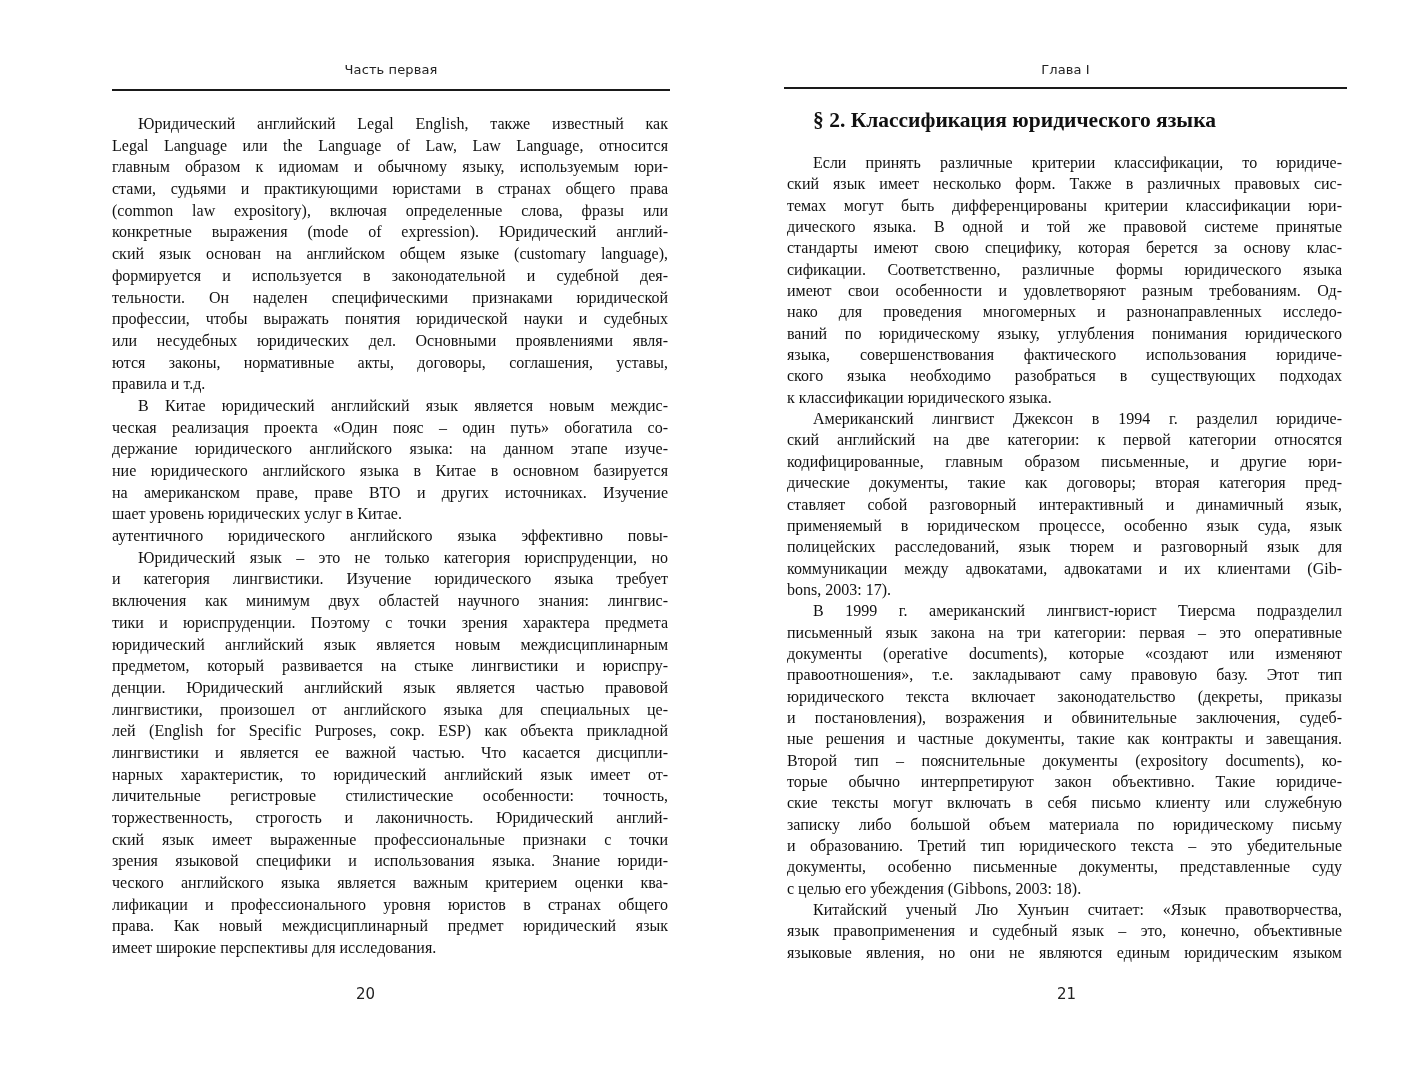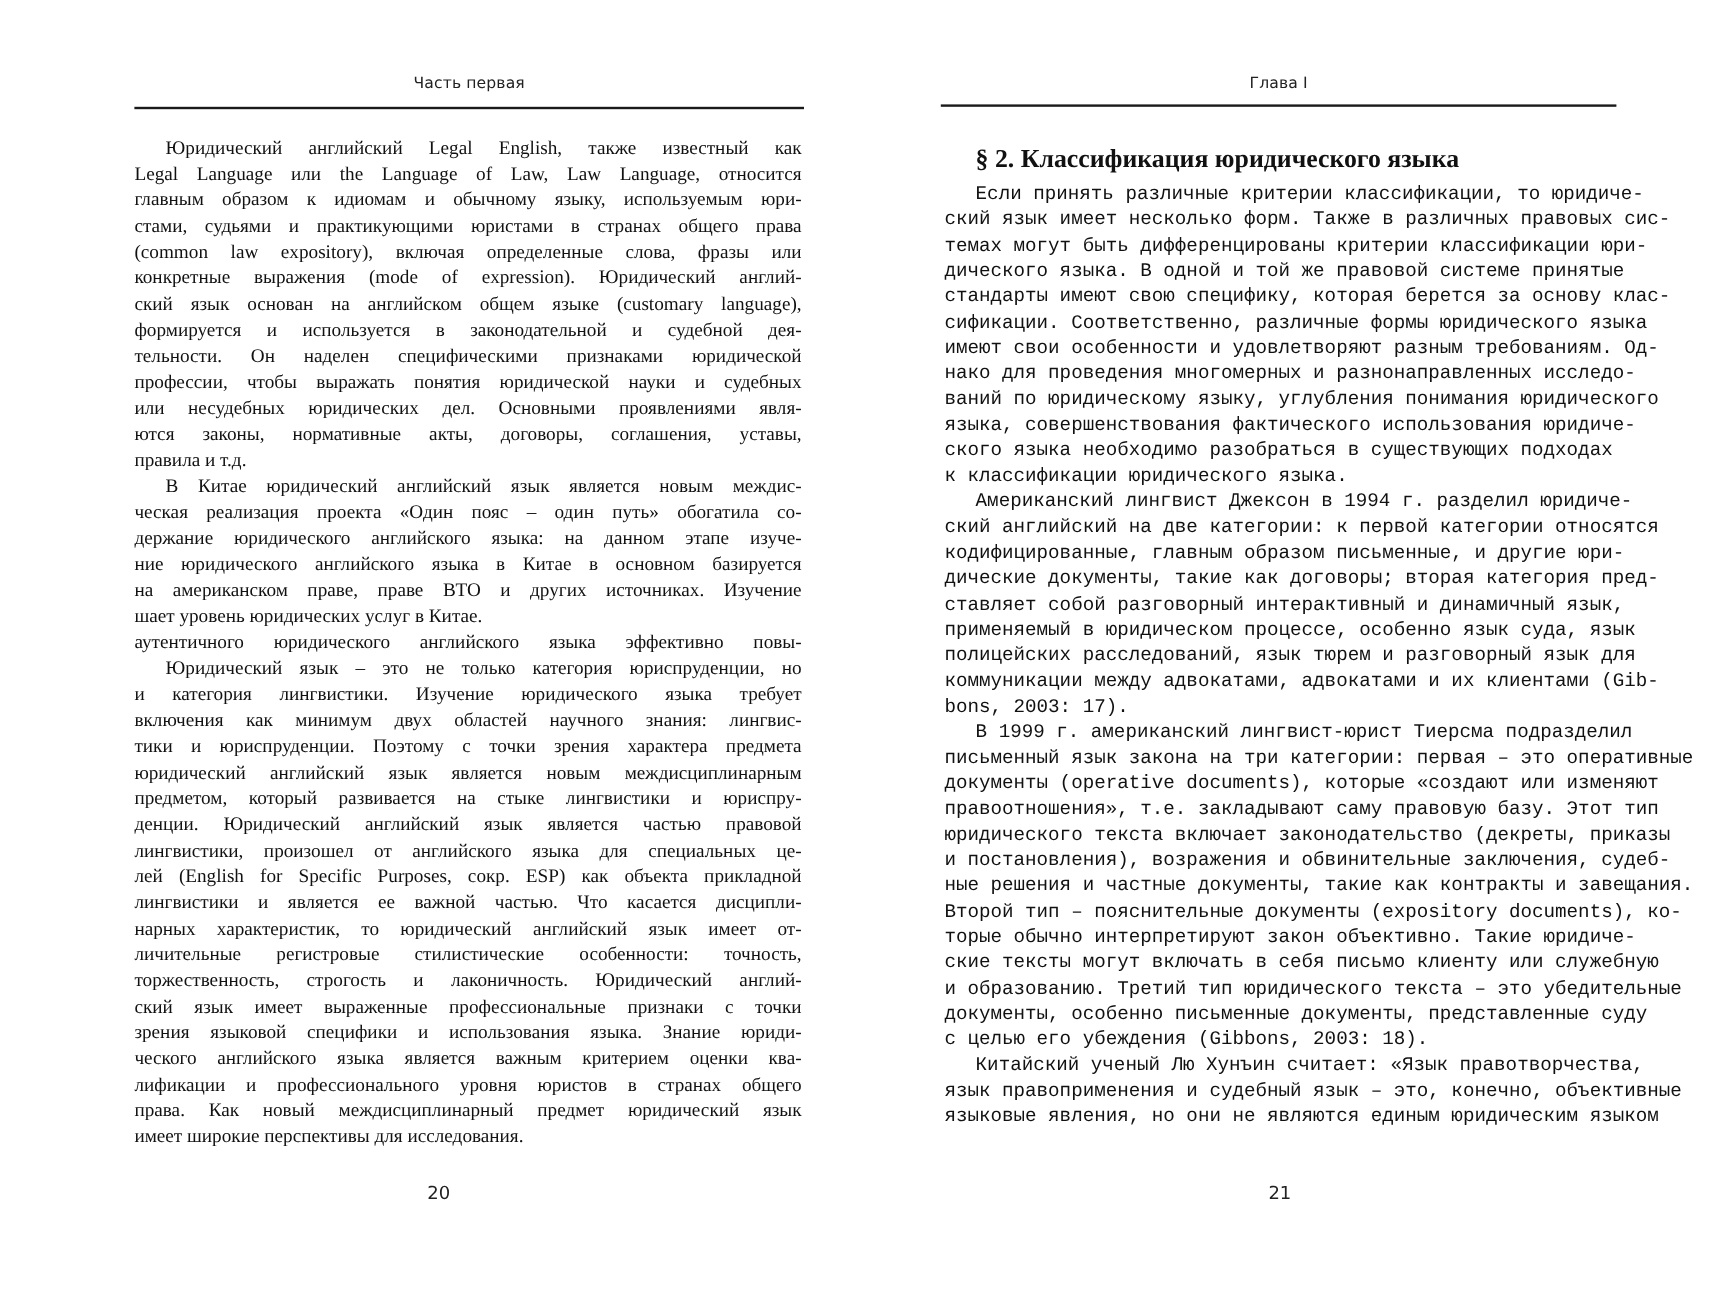--- a/index.html
+++ b/index.html
@@ -15,24 +15,24 @@
     color:#222; text-align:center; letter-spacing:0.1px;
   }
   .rule { position:absolute; height:2px; background:#1a1a1a; }
   .body-text { position:absolute; font-family:"Liberation Serif", serif; font-size:16px; }
   .line {
     height:21.7px; line-height:21.7px; white-space:nowrap; overflow:visible;
     text-align:justify; text-align-last:justify;
   }
   .line.last { text-align-last:left; }
   .line.indent { padding-left:26px; }
-  .right .line { height:21.35px; line-height:21.35px;font-family:Liberation Mono, monospace; }
+  .right .line { height:21.35px; line-height:21.35px; }
   .heading {
     position:absolute; font-family:"Liberation Serif", serif; font-weight:bold;
-    font-size:21.5px; color:#111;margin-top:12px;
+    font-size:21.5px; color:#111;
   }
   .folio { position:absolute; top:985px; font-family:"DejaVu Sans", sans-serif; font-size:15px; color:#222; }
 </style>
 </head>
 <body>
 
 <div class="page page-left">
   <div class="running-head" style="left:96px; width:558px;">Часть первая</div>
   <div class="rule" style="left:96px; top:89px; width:558px;"></div>
   <div class="body-text" id="left-body" style="left:96px; top:113px; width:556px;">
@@ -119,20 +119,21 @@
         <div class="line indent">В 1999 г. американский лингвист-юрист Тиерсма подразделил</div>
         <div class="line">письменный язык закона на три категории: первая – это оперативные</div>
         <div class="line">документы (operative documents), которые «создают или изменяют</div>
         <div class="line">правоотношения», т.е. закладывают саму правовую базу. Этот тип</div>
         <div class="line">юридического текста включает законодательство (декреты, приказы</div>
         <div class="line">и постановления), возражения и обвинительные заключения, судеб-</div>
         <div class="line">ные решения и частные документы, такие как контракты и завещания.</div>
         <div class="line">Второй тип – пояснительные документы (expository documents), ко-</div>
         <div class="line">торые обычно интерпретируют закон объективно. Такие юридиче-</div>
         <div class="line">ские тексты могут включать в себя письмо клиенту или служебную</div>
+        <div class="line">записку либо большой объем материала по юридическому письму</div>
         <div class="line">и образованию. Третий тип юридического текста – это убедительные</div>
         <div class="line">документы, особенно письменные документы, представленные суду</div>
         <div class="line last">с целью его убеждения (Gibbons, 2003: 18).</div>
       </div>
       <div>
         <div class="line indent">Китайский ученый Лю Хунъин считает: «Язык правотворчества,</div>
         <div class="line">язык правоприменения и судебный язык – это, конечно, объективные</div>
         <div class="line">языковые явления, но они не являются единым юридическим языком</div>
       </div>
     </div>

